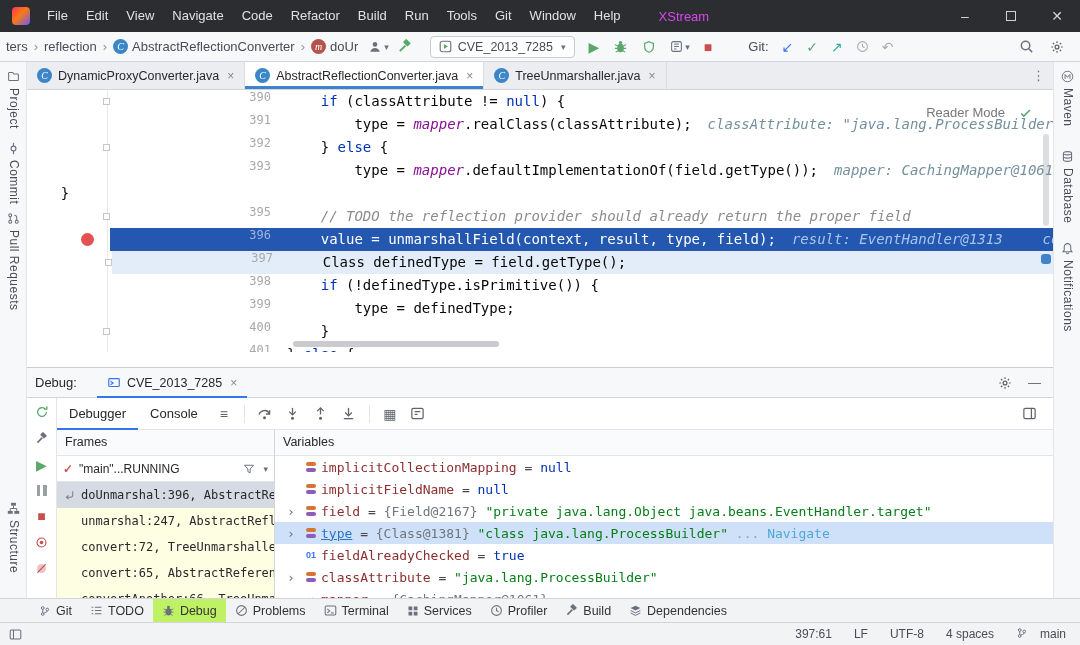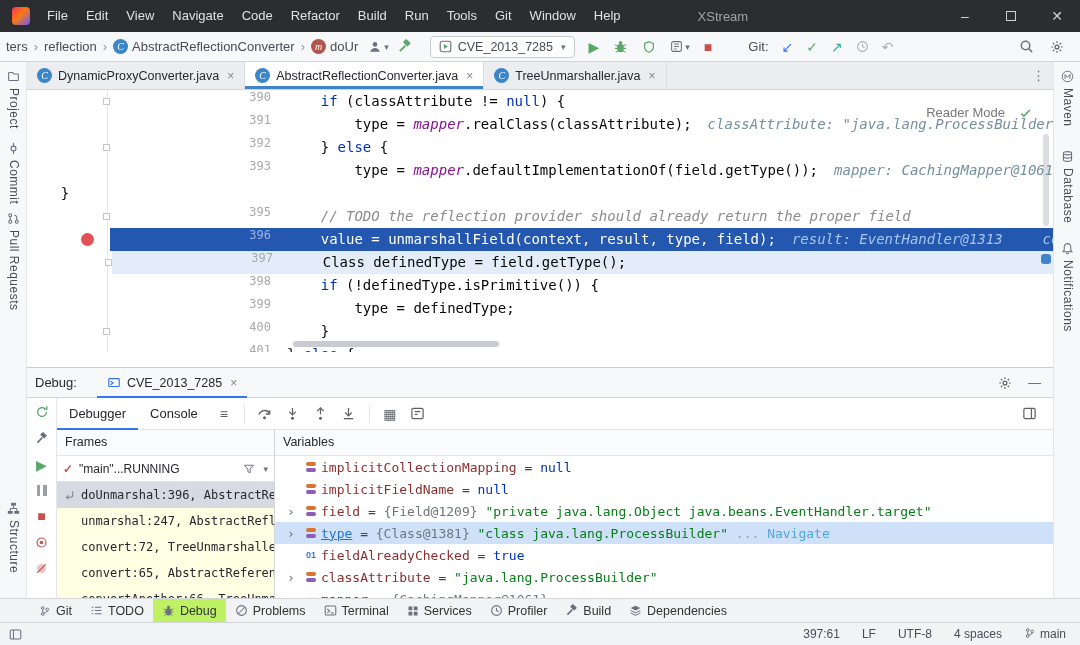--- a/index.html
+++ b/index.html
@@ -5,21 +5,21 @@
   *{box-sizing:border-box;margin:0;padding:0}
   html,body{width:1080px;height:645px;overflow:hidden}
   body{font-family:"Liberation Sans",sans-serif;position:relative;background:#fff;font-size:13px;color:#26282E}
   svg{display:block}
 
   
   #titlebar{position:absolute;left:0;top:0;width:1080px;height:32px;background:#2B2D30;display:flex;align-items:center;color:#DFE1E5}
   .applogo{width:18px;height:18px;border-radius:4px;margin:0 8px 0 12px;background:linear-gradient(135deg,#FE315D 0%,#F97A12 45%,#6B57FF 100%)}
   #menus{display:flex;align-items:center}
   .menu{padding:8px 9px;line-height:32px;cursor:default}
-  .wintitle{margin-left:68px;color:#a3a3a3}
+  .wintitle{margin-left:29px;color:#d946ef}
   .winctrl{margin-left:auto;display:flex}
   .winctrl>span{width:46px;height:32px;display:flex;align-items:center;justify-content:center;color:#CED0D6;font-size:14px}
   .maxbox{width:10px;height:10px;border:1px solid #CED0D6;display:inline-block}
 
   
   #toolbar{position:absolute;left:0;top:32px;width:1080px;height:30px;background:#F7F8FA;border-bottom:1px solid #D3D5DB;display:flex;align-items:center;color:#494B57}
   #crumbs{display:flex;align-items:center;margin-left:4px;white-space:nowrap}
   .crumb{display:flex;align-items:center;gap:4px;padding:0 2px}
   .csep{color:#9196A1;padding:0 4px}
   .bdg{width:15px;height:15px;border-radius:8px;font-size:10px;color:#fff;display:inline-flex;align-items:center;justify-content:center;font-family:"Liberation Serif",serif;font-style:italic}
@@ -121,21 +121,21 @@
   .vs.nav{color:#4EA7D9}
 
   
   #bottombar{position:absolute;left:0;top:598px;width:1080px;height:24px;background:#F2F3F5;border-top:1px solid #D3D5DB;display:flex;align-items:center}
   .bbi{display:flex;align-items:center;gap:5px;height:24px;padding:0 9px;font-size:12.5px;color:#333}
   .bbi.on{background:#bef264}
   .bbi:first-child{margin-left:30px}
   #statusbar{position:absolute;left:0;top:622px;width:1080px;height:23px;background:#F2F3F5;border-top:1px solid #D3D5DB;display:flex;align-items:center;font-size:12px;color:#494B57}
   .sb-left{margin-left:9px;display:flex;align-items:center}
   .sb-right{margin-left:auto;display:flex;align-items:center;gap:22px;margin-right:14px}
-  .sb-branch{display:flex;align-items:flex-start;gap:4px}
+  .sb-branch{display:flex;align-items:flex-start;gap:12px}
 </style>
 </head>
 <body>
 
 <header id="titlebar">
   <span class="applogo"></span>
   <nav id="menus">
       <span class="menu">File</span>
       <span class="menu">Edit</span>
       <span class="menu">View</span>
@@ -615,21 +615,21 @@
     <span class="vname">implicitCollectionMapping</span><span class="vs eq"> = </span><span class="vs k">null</span>
   </div>
         <div class="vrow">
     <span class="chev"></span>
     <span class="vicon"><span class="vic-field"><i></i><i></i></span></span>
     <span class="vname">implicitFieldName</span><span class="vs eq"> = </span><span class="vs k">null</span>
   </div>
         <div class="vrow">
     <span class="chev">›</span>
     <span class="vicon"><span class="vic-field"><i></i><i></i></span></span>
-    <span class="vname">field</span><span class="vs eq"> = </span><span class="vs ref">{Field@1209} </span><span class="vs str">"private java.lang.Object java.beans.EventHandler.target"</span>
+    <span class="vname">field</span><span class="vs eq"> = </span><span class="vs ref">{Field@2167} </span><span class="vs str">"private java.lang.Object java.beans.EventHandler.target"</span>
   </div>
         <div class="vrow sel">
     <span class="chev">›</span>
     <span class="vicon"><span class="vic-field"><i></i><i></i></span></span>
     <span class="vname link">type</span><span class="vs eq"> = </span><span class="vs ref">{Class@1381} </span><span class="vs str">"class java.lang.ProcessBuilder"</span><span class="vs dim"> ... </span><span class="vs nav">Navigate</span>
   </div>
         <div class="vrow">
     <span class="chev"></span>
     <span class="vicon"><span class="vic-01">01</span></span>
     <span class="vname">fieldAlreadyChecked</span><span class="vs eq"> = </span><span class="vs k">true</span>

